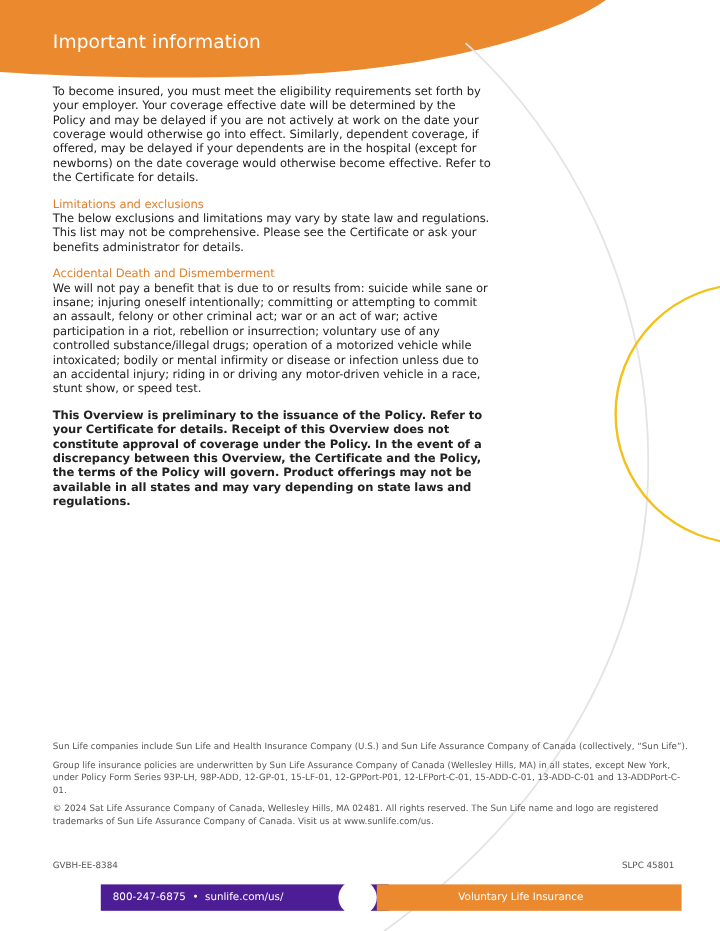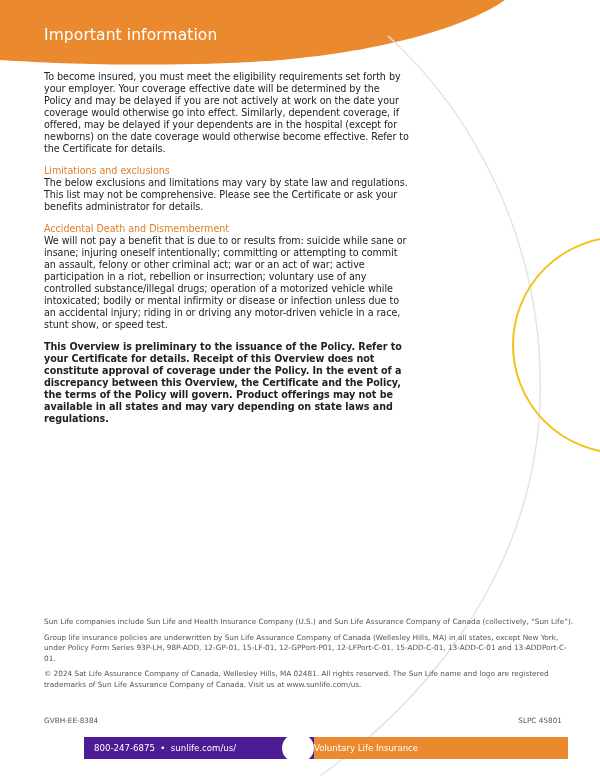--- a/index.html
+++ b/index.html
@@ -7,21 +7,21 @@
   .bg-svg{position:absolute;left:0;top:0;width:600px;height:776px;}
   .title{position:absolute;left:44px;top:26px;color:#fff;font-size:15.5px;letter-spacing:0.1px;}
   .content{position:absolute;left:44px;top:71px;width:365px;font-size:9.6px;line-height:12px;letter-spacing:-0.05px;}
   .content p{margin:0 0 10px 0;}
   .h{color:#e0802c;font-weight:normal;display:block;}
   .bold{font-weight:bold;}
   .fine{position:absolute;left:44px;top:617px;width:530px;font-size:7.3px;line-height:10.6px;color:#555;}
   .fine p{margin:0 0 5px 0;}
   .codes{position:absolute;left:44px;top:716px;width:518px;font-size:7.3px;color:#555;display:flex;justify-content:space-between;}
   .bar-left{position:absolute;left:44px;top:737px;width:240px;height:22px;background:#4c1d95;color:#fff;font-size:8.6px;line-height:22px;padding-left:10px;box-sizing:border-box;margin-left:40px;}
-  .bar-right{position:absolute;left:314px;top:737px;width:254px;height:22px;background:#ea892e;color:#fff;font-size:8.6px;line-height:22px;text-align:left;padding-right:14px;box-sizing:border-box;}
+  .bar-right{position:absolute;left:314px;top:737px;width:254px;height:22px;background:#ea892e;color:#fff;font-size:8.6px;line-height:22px;text-align:center;padding-right:14px;box-sizing:border-box;}
 </style>
 </head>
 <body>
 
 <svg class="bg-svg" viewBox="0 0 600 776">
   <path d="M0,0 L505,0 C470,25 380,55 250,62 C150,67 60,64 0,60 Z" fill="#ea892e"></path>
   <path d="M388,36 C470,110 545,240 540,400 C535,560 440,690 320,776" fill="none" stroke="#e4e4e6" stroke-width="1.5"></path>
   <circle cx="621" cy="345" r="108" fill="none" stroke="#f2c21b" stroke-width="2"></circle>
 </svg>
 

